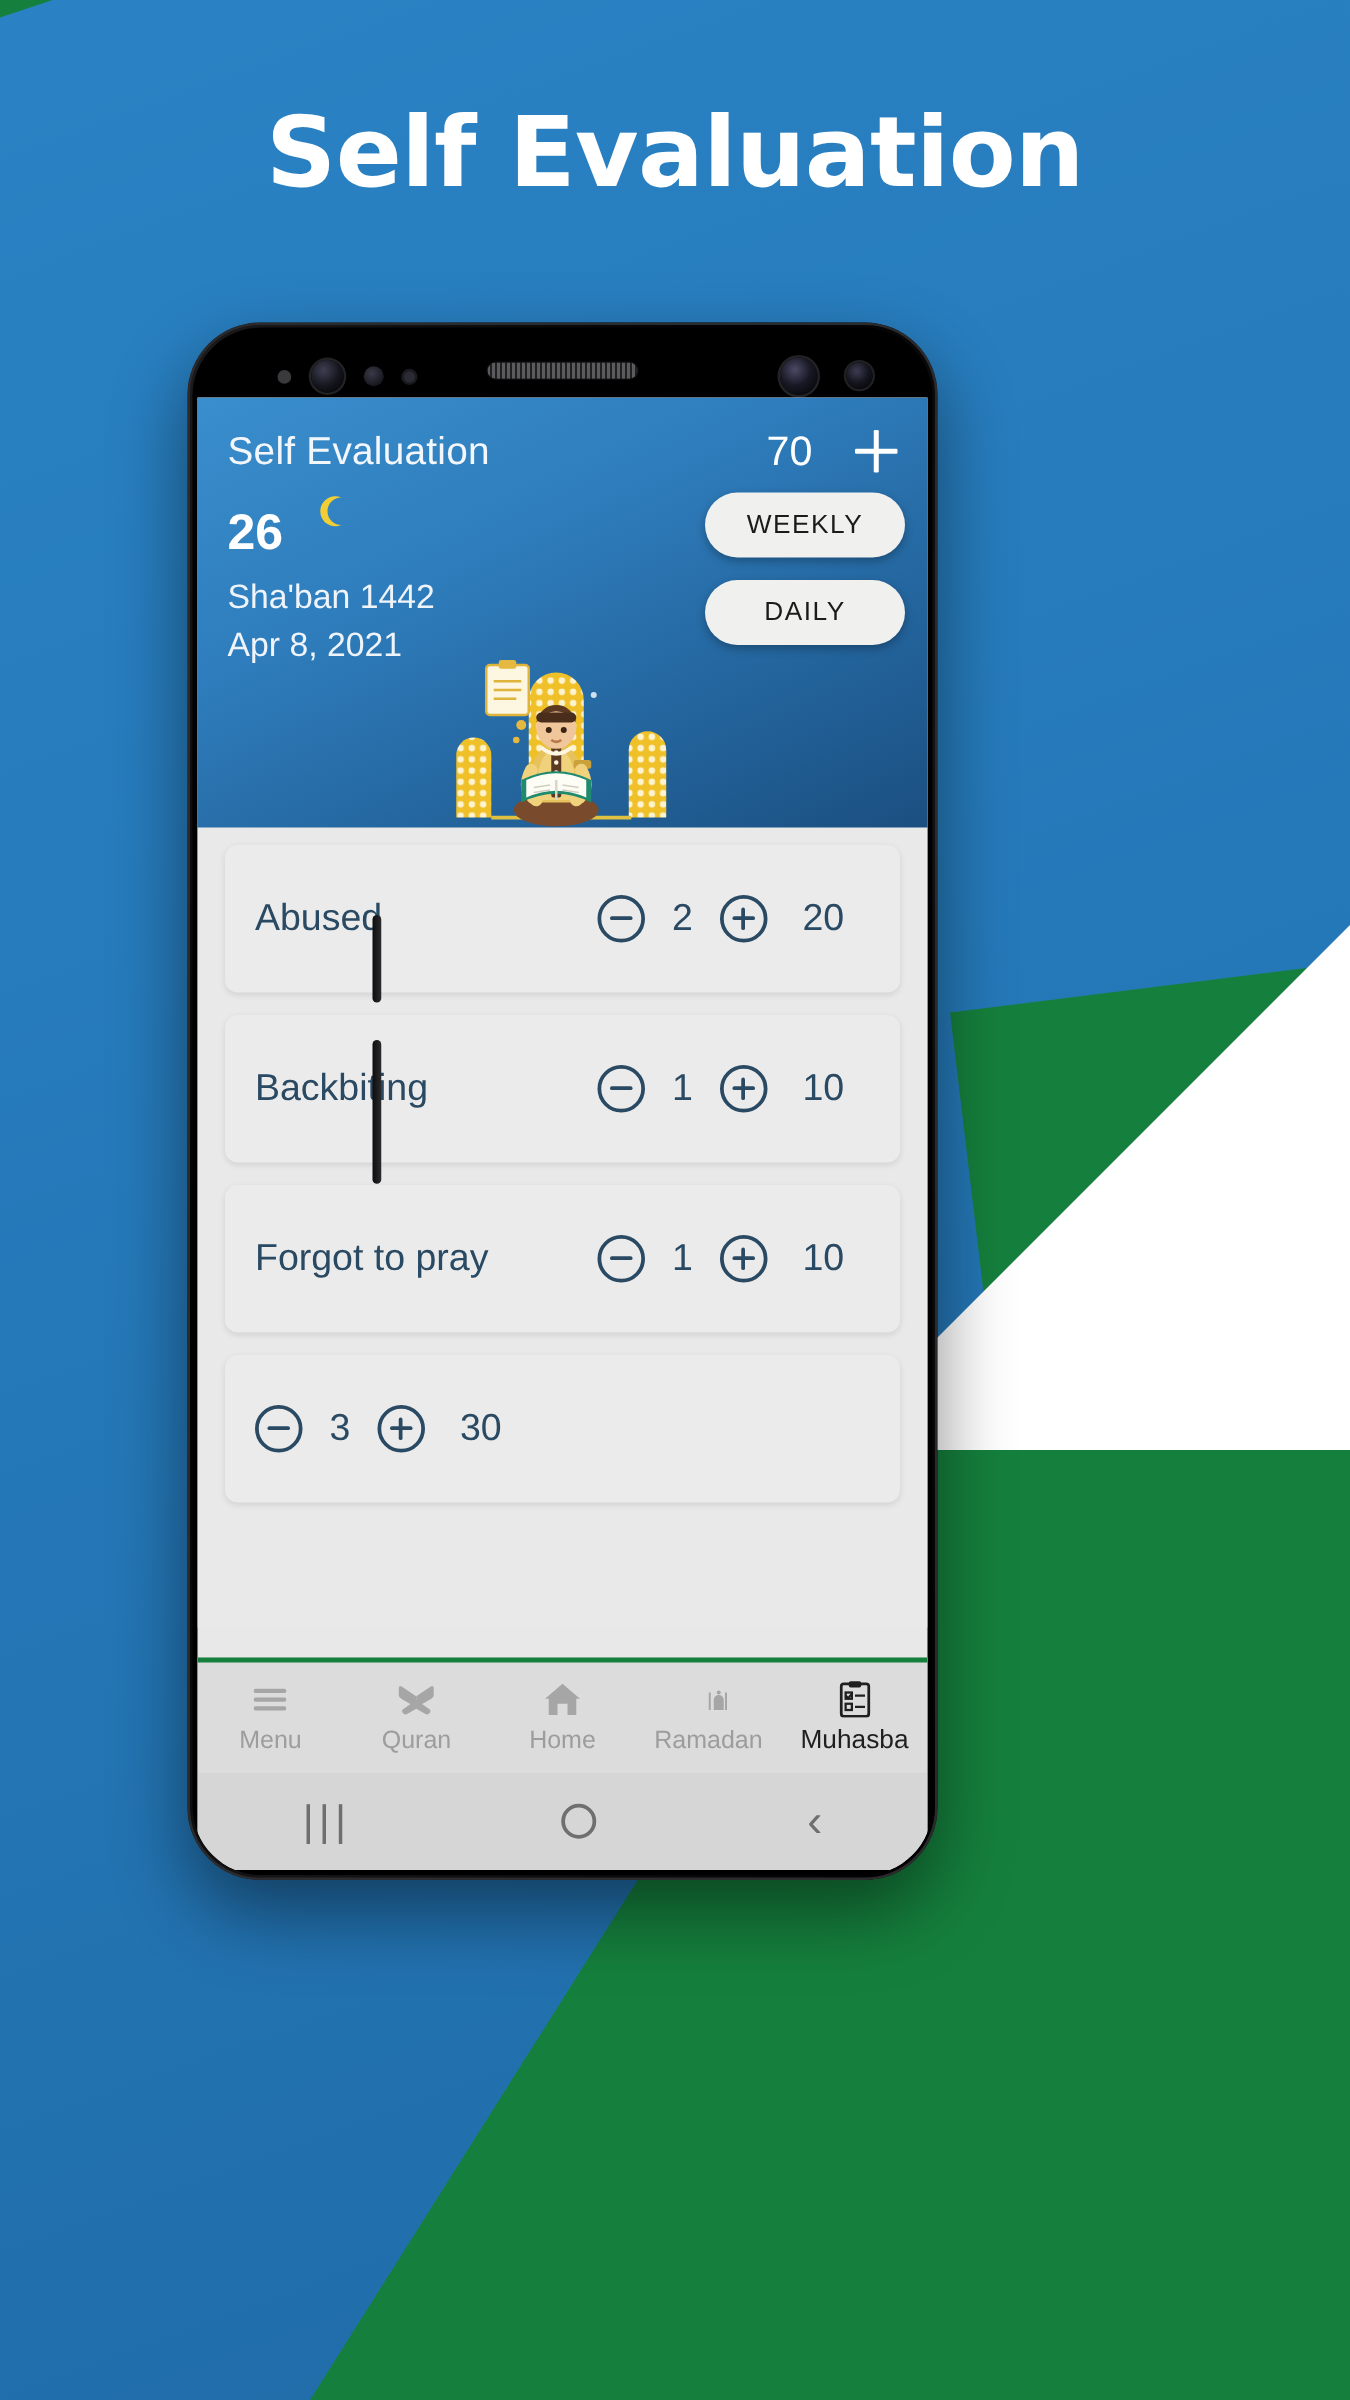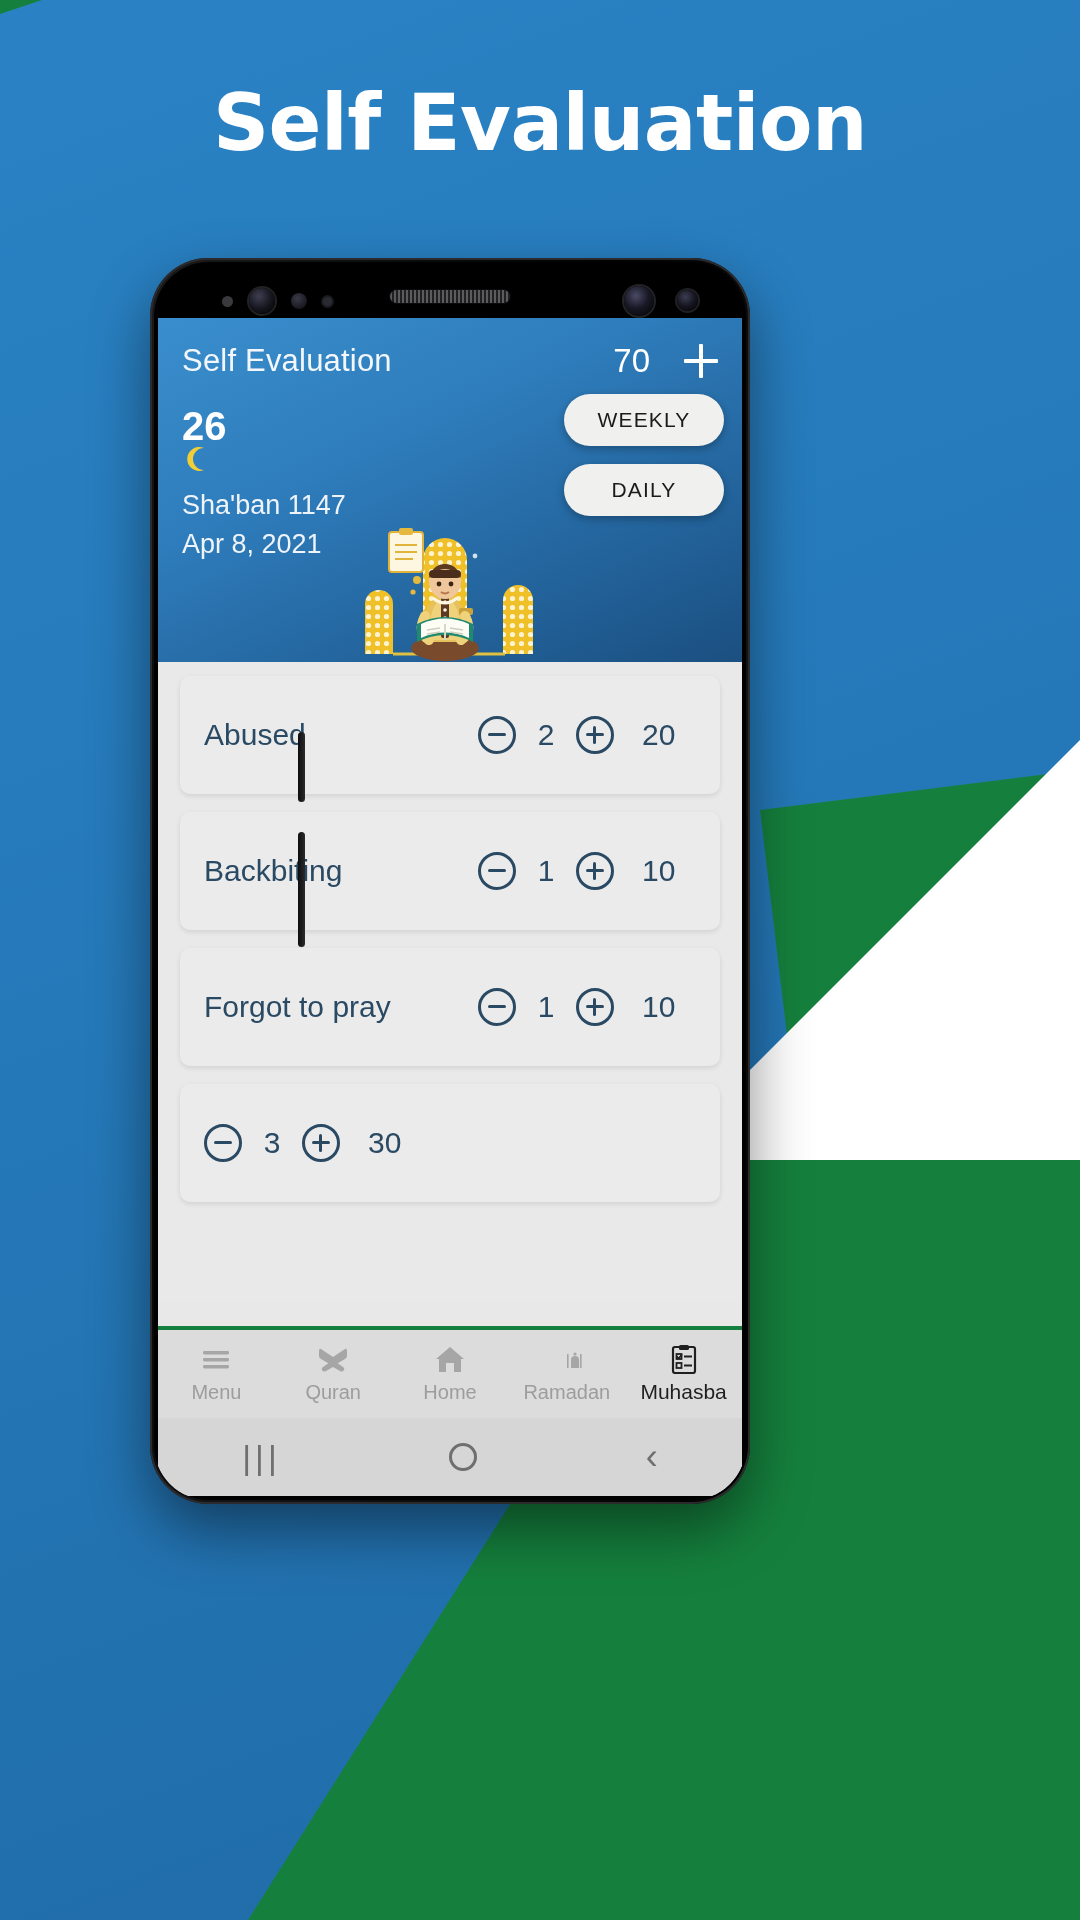--- a/index.html
+++ b/index.html
@@ -135,21 +135,21 @@
     width:34px; height:34px; position:relative; cursor:pointer;
   }
   .plus-icon:before,.plus-icon:after{
     content:""; position:absolute; background:#ffffff; border-radius:1px;
   }
   .plus-icon:before{ left:0; top:15px; width:34px; height:4px; }
   .plus-icon:after{ left:15px; top:0; width:4px; height:34px; }
 
   .header-body{ position:relative; margin-top:26px; }
   .hijri-day{
-    display:flex; align-items:flex-start; gap:10px;flex-direction:column;
+    display:flex; align-items:flex-start; gap:24px;
   }
   .day-num{ color:#ffffff; font-size:40px; font-weight:bold; line-height:1; }
   .moon{
     position:relative; width:30px; height:30px; margin-top:-12px;
   }
   .moon svg{ display:block; }
   .hijri-month{ color:#eef4fa; font-size:27px; margin-top:16px; }
   .greg-date{ color:#eef4fa; font-size:27px; margin-top:8px; }
 
   .mode-buttons{
@@ -293,21 +293,21 @@
 
             <div class="hijri-day">
               <span class="day-num">26</span>
               <span class="moon">
                 <svg width="30" height="30" viewBox="0 0 30 30">
                   <path d="M22 4 A12 12 0 1 0 22 26 A9.5 9.5 0 1 1 22 4 Z" fill="#f2ce36"></path>
                 </svg>
               </span>
             </div>
 
-            <div class="hijri-month">Sha'ban 1147</div>
+            <div class="hijri-month">Sha'ban 1442</div>
             <div class="greg-date">Apr 8, 2021</div>
 
             <div class="mode-buttons">
               <div class="pill">WEEKLY</div>
               <div class="pill">DAILY</div>
             </div>
 
             <div class="illus">
               <svg viewBox="0 0 190 170" width="190" height="170">
                 <defs>

